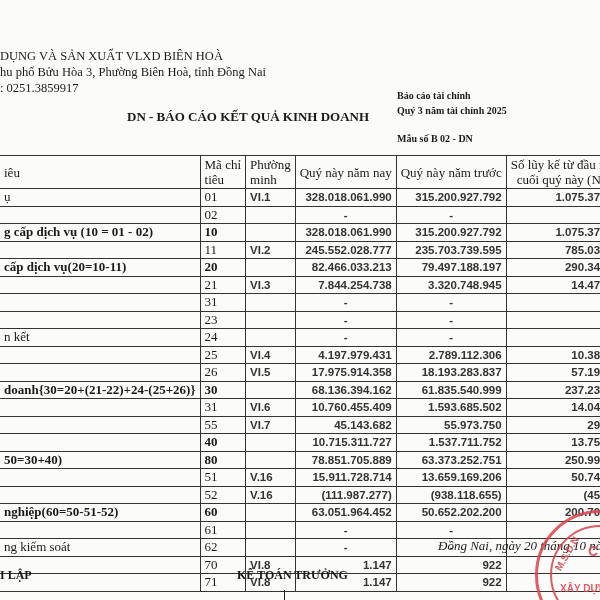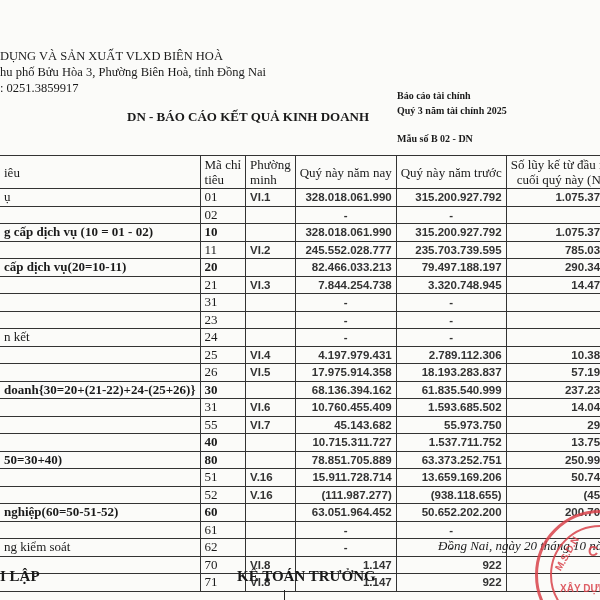--- a/index.html
+++ b/index.html
@@ -22,21 +22,21 @@
     font-size: 12.5px; overflow: hidden; white-space: nowrap;
   }
   table.report th { font-weight: normal; line-height: 15px; height: 32px; text-align: left; font-size: 13px; }
   table.report td.label { text-align: left; font-family: "Liberation Serif", serif; font-size: 13px; }
   table.report td.code { text-align: left; font-family: "Liberation Serif", serif; font-size: 13px; }
   table.report td.note { text-align: left; font-family: "Liberation Sans", sans-serif; font-weight: bold; font-size: 11.5px; color: #333; }
   table.report td.num { text-align: right; font-family: "Liberation Sans", sans-serif; font-weight: bold; font-size: 11.5px; color: #333; }
   table.report td.dash { text-align: center; }
   .bold { font-weight: bold; }
   .place-date { font-style: italic; font-size: 13px; }
-  .sig { font-weight: bold; font-size: 15px; text-align: right; }
+  .sig { font-weight: bold; font-size: 12px; text-align: right; }
   .stamp {
     position: absolute; left: 535px; top: 510px; width: 130px; height: 130px;
     border-radius: 50%; border: 3px solid #d9434b; box-sizing: border-box;
     opacity: 0.85;
   }
   .stamp-inner {
     position: absolute; left: 12px; top: 12px; right: 12px; bottom: 12px;
     border-radius: 50%; border: 2px solid #d9434b;
   }
   .stamp-text { position: absolute; color: #d9434b; font-size: 10px; font-weight: bold; font-family: "Liberation Sans", sans-serif; }

